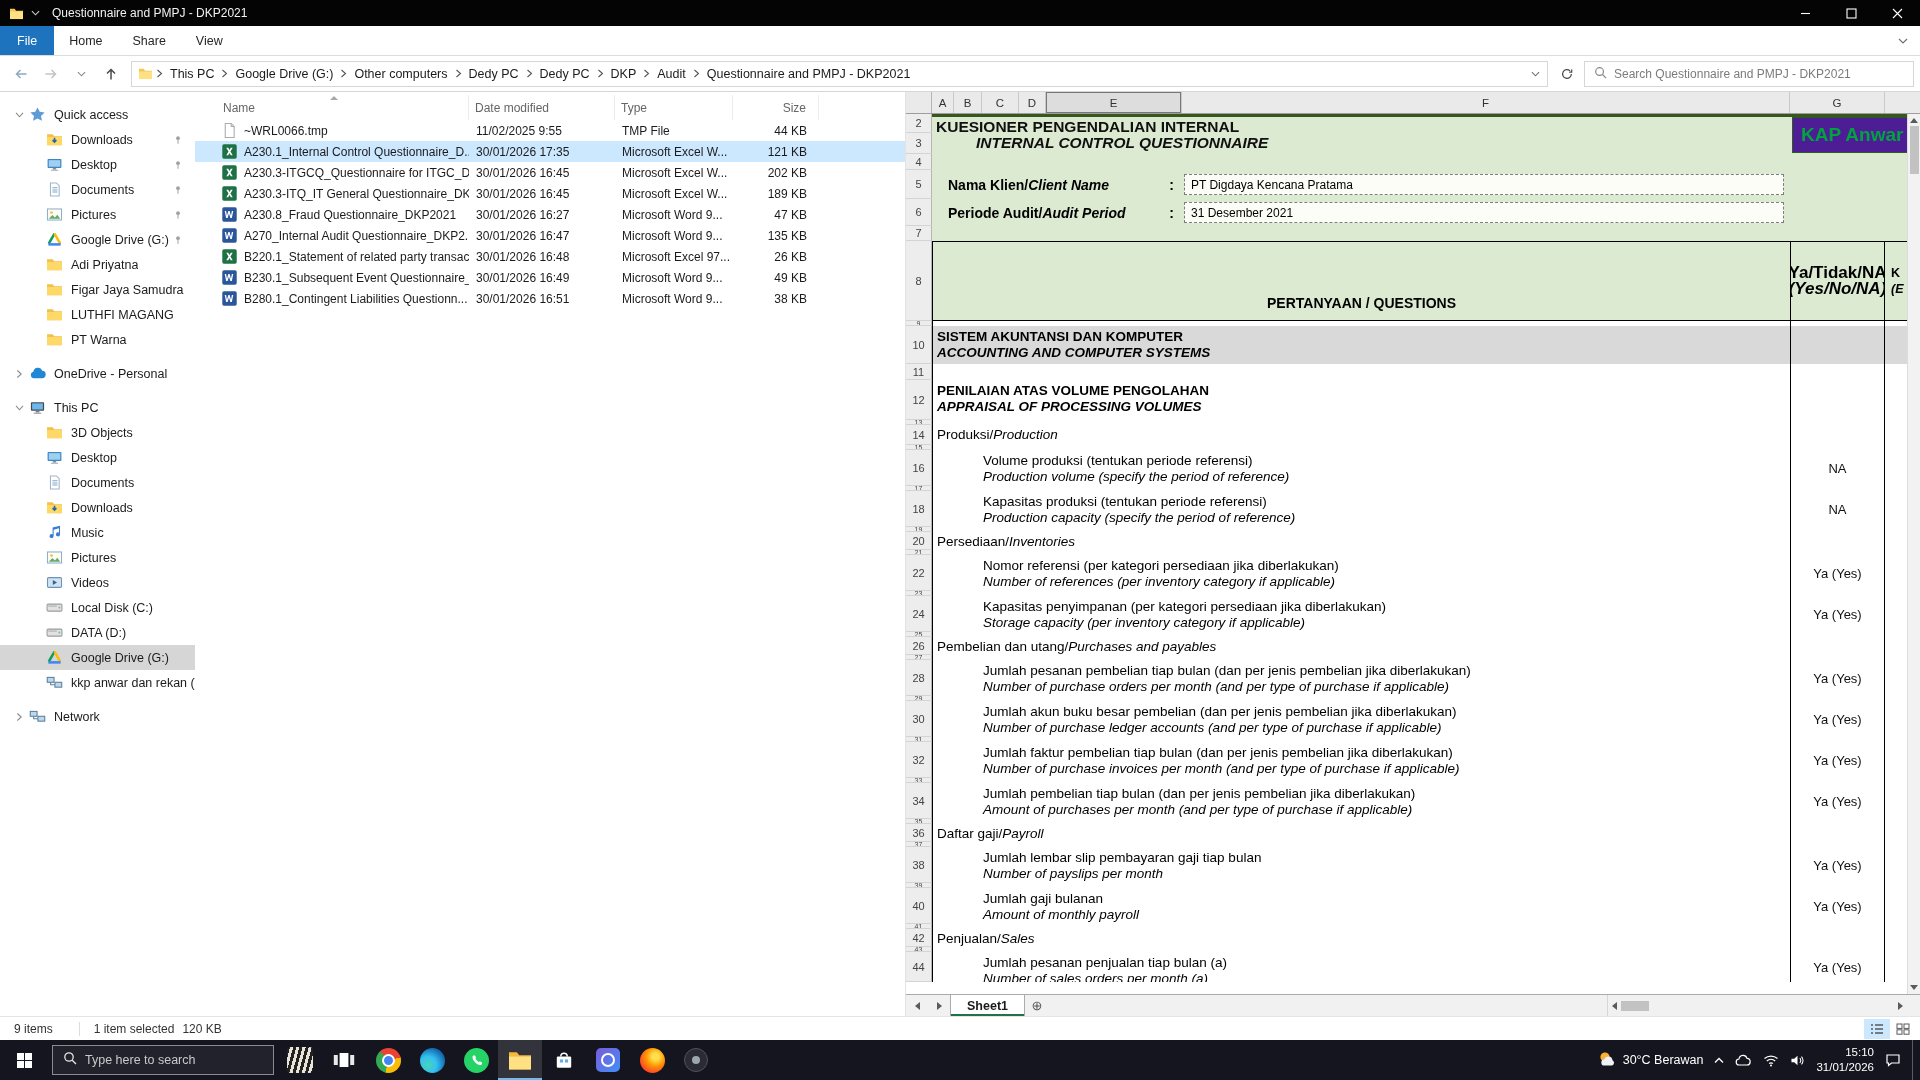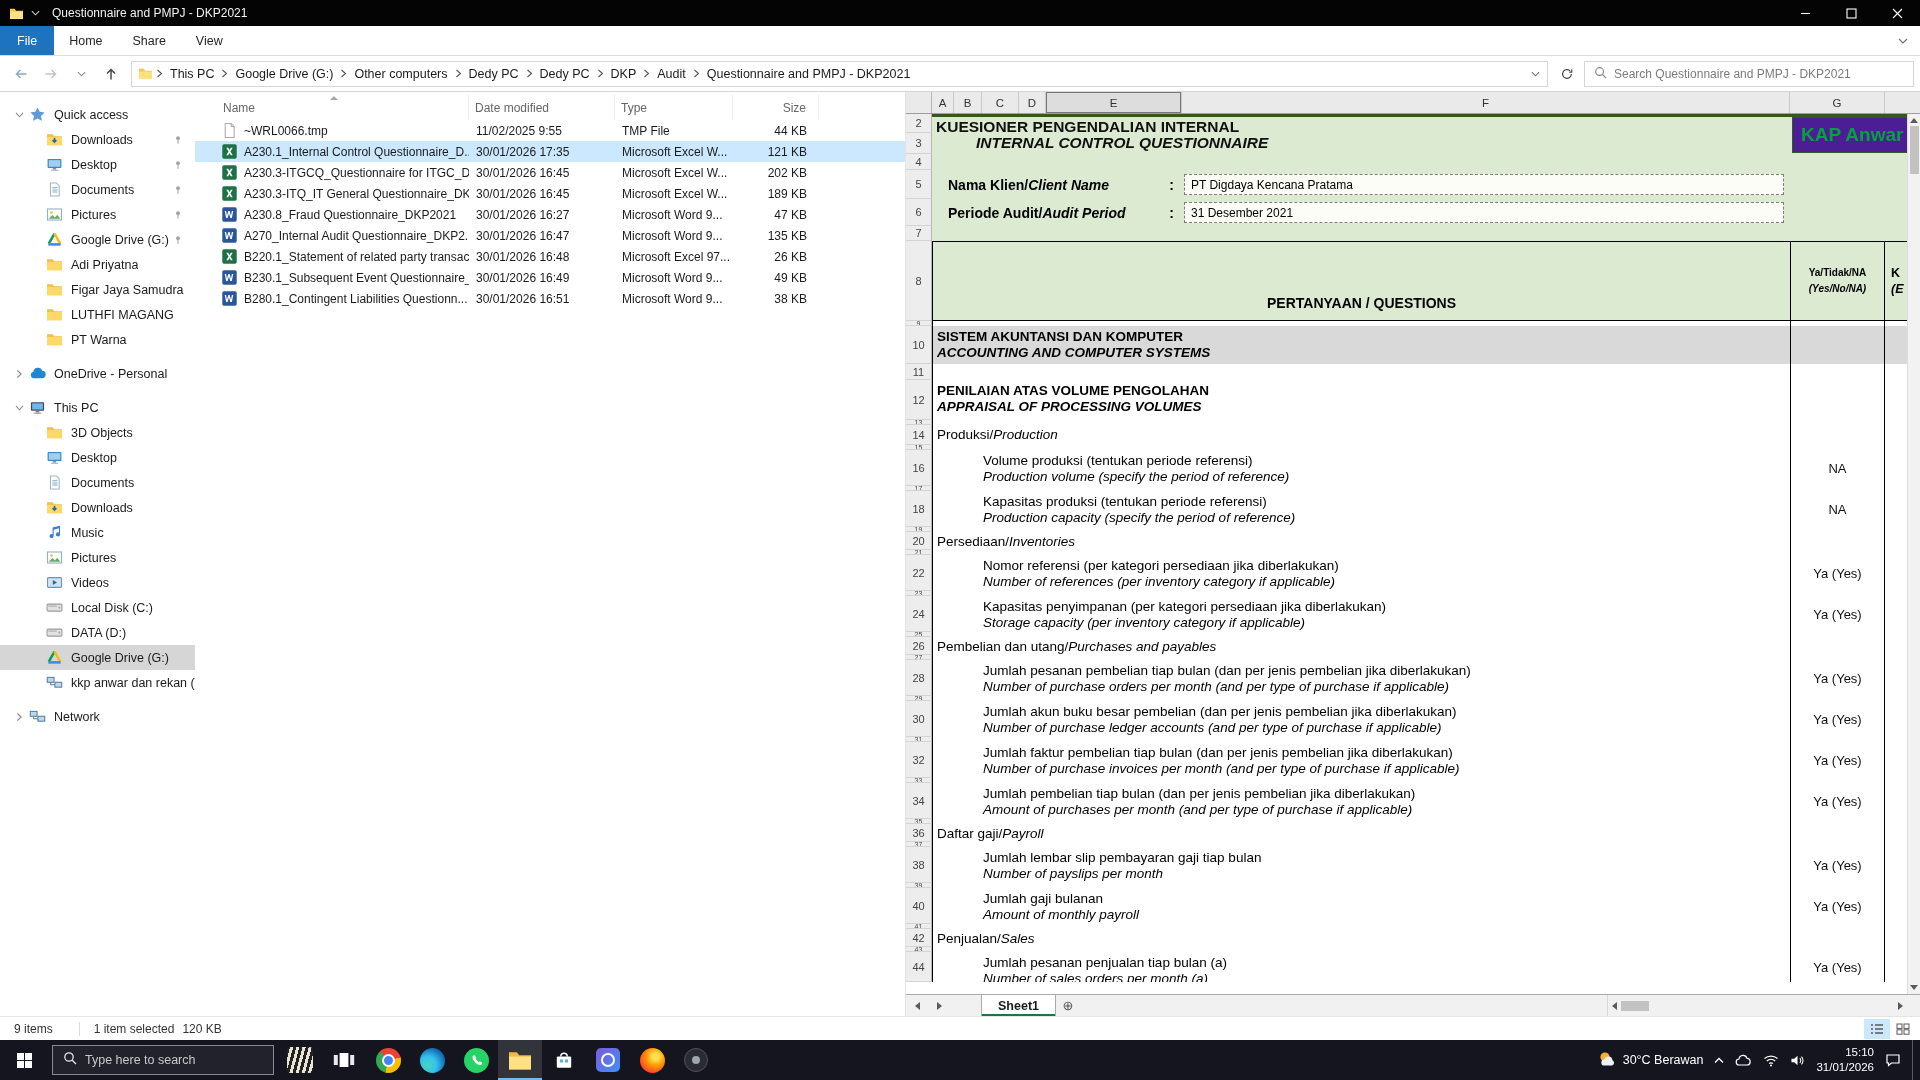--- a/index.html
+++ b/index.html
@@ -80,40 +80,40 @@
   .ssrow.title .cmain,.ssrow.title2 .cmain,.ssrow.green .cmain,.ssrow.field .cmain{background:#dcead2;}
   .ssrow.title .cmain{border-top:3px solid #38571e;}
   .tt{font-weight:bold;font-size:15.5px;color:#101010;padding:1px 0 0 4px;white-space:nowrap;}
   .ssrow.title2 .tt{font-style:italic;margin-left:40px;}
   .ssrow.field .cmain{display:flex;align-items:center;}
   .flab{width:252px;flex:0 0 auto;display:flex;align-items:center;font-weight:bold;font-size:14px;padding-left:16px;}
   .flab .colon{margin-left:auto;padding-right:10px;}
   .fval{width:600px;flex:0 0 auto;height:21px;border:1px dashed #7e7e7e;background:#fdfdf8;display:flex;align-items:center;padding-left:6px;font-size:12px;}
   .ssrow.qhead .cmain,.ssrow.qhead .cval,.ssrow.qhead .cclip{background:#dcead2;border-top:1px solid #000;border-bottom:1px solid #000;}
   .ssrow.qhead .cmain{display:flex;align-items:flex-end;justify-content:center;padding-bottom:9px;font-weight:bold;font-size:14px;}
-  .ssrow.qhead .cval{flex-direction:column;justify-content:center;font-weight:bold;font-size:10px;line-height:16px;text-align:center;}
+  .ssrow.qhead .cval{flex-direction:column;justify-content:center;font-weight:bold;font-size:17px;line-height:16px;text-align:center;}
   .ssrow.qhead .cclip{display:flex;flex-direction:column;justify-content:center;font-weight:bold;font-size:12.5px;line-height:16px;padding-left:6px;}
   .it{font-style:italic;}
   .ssrow.sec .cmain,.ssrow.sec .cval,.ssrow.sec .cclip{background:#d9d9d9;}
   .sl1{font-weight:bold;font-size:13.5px;padding:3px 0 0 4px;line-height:16px;white-space:nowrap;}
   .sl2{font-weight:bold;font-style:italic;font-size:13.5px;padding-left:4px;line-height:16px;white-space:nowrap;}
   .cl{font-size:13.5px;padding:2px 0 0 4px;white-space:nowrap;}
   .ql1{font-size:13.5px;padding:3px 0 0 50px;line-height:16px;white-space:nowrap;}
   .ql2{font-size:13.5px;font-style:italic;padding-left:50px;line-height:16px;white-space:nowrap;}
   .vtext{font-size:13px;color:#111;}
   .brand{position:absolute;left:886px;top:25px;height:36px;display:flex;align-items:center;padding:0 8px;background:#4c1d95;border:1px solid #2d5b20;color:#00a33e;font-weight:bold;font-size:19px;white-space:nowrap;z-index:3;}
   .vscroll{position:absolute;right:0;top:22px;bottom:22px;width:13px;background:#f2f2f2;border-left:1px solid #dcdcdc;z-index:5;display:flex;flex-direction:column;align-items:center;}
   .vs-thumb{width:9px;height:48px;background:#c2c2c2;margin-top:3px;}
   .tri-up{width:0;height:0;border-left:4px solid transparent;border-right:4px solid transparent;border-bottom:5px solid #5a5a5a;margin-top:4px;}
   .tri-down{width:0;height:0;border-left:4px solid transparent;border-right:4px solid transparent;border-top:5px solid #5a5a5a;margin-top:auto;margin-bottom:4px;}
   .tri-left{width:0;height:0;border-top:4px solid transparent;border-bottom:4px solid transparent;border-right:5px solid #5a5a5a;}
   .tri-right{width:0;height:0;border-top:4px solid transparent;border-bottom:4px solid transparent;border-left:5px solid #5a5a5a;}
   .ss-tabbar{height:22px;background:#f1f1f1;border-top:1px solid #ababab;display:flex;align-items:stretch;flex:0 0 auto;}
   .tab-nav{width:22px;display:flex;align-items:center;justify-content:center;}
-  .sheet-tab{padding:0 16px;background:#fff;border-left:1px solid #ababab;border-right:1px solid #ababab;display:flex;align-items:center;font-weight:bold;font-size:12.5px;color:#1b1b1b;box-shadow:inset 0 -2px 0 #217346;margin-left:31px;}
+  .sheet-tab{padding:0 16px;background:#fff;border-left:1px solid #ababab;border-right:1px solid #ababab;display:flex;align-items:center;font-weight:bold;font-size:12.5px;color:#1b1b1b;box-shadow:inset 0 -2px 0 #217346;}
   .tab-add{width:24px;display:flex;align-items:center;justify-content:center;color:#555;font-size:13px;}
   .hscroll{margin-left:auto;display:flex;align-items:center;width:300px;border-left:1px solid #d6d6d6;margin-right:13px;padding:0 4px;}
   .hs-thumb{width:28px;height:10px;background:#c2c2c2;margin-left:4px;}
 
   
   .statusbar{height:24px;border-top:1px solid #e5e5e5;display:flex;align-items:center;font-size:12px;color:#333;padding-left:14px;flex:0 0 auto;background:#fff;}
   .st-sel{border-left:1px solid #dcdcdc;margin-left:26px;padding-left:14px;display:flex;gap:8px;}
   .st-views{margin-left:auto;display:flex;margin-right:4px;}
   .view-btn{width:26px;height:20px;display:flex;align-items:center;justify-content:center;}
   .view-btn.active{background:#cce8ff;}

